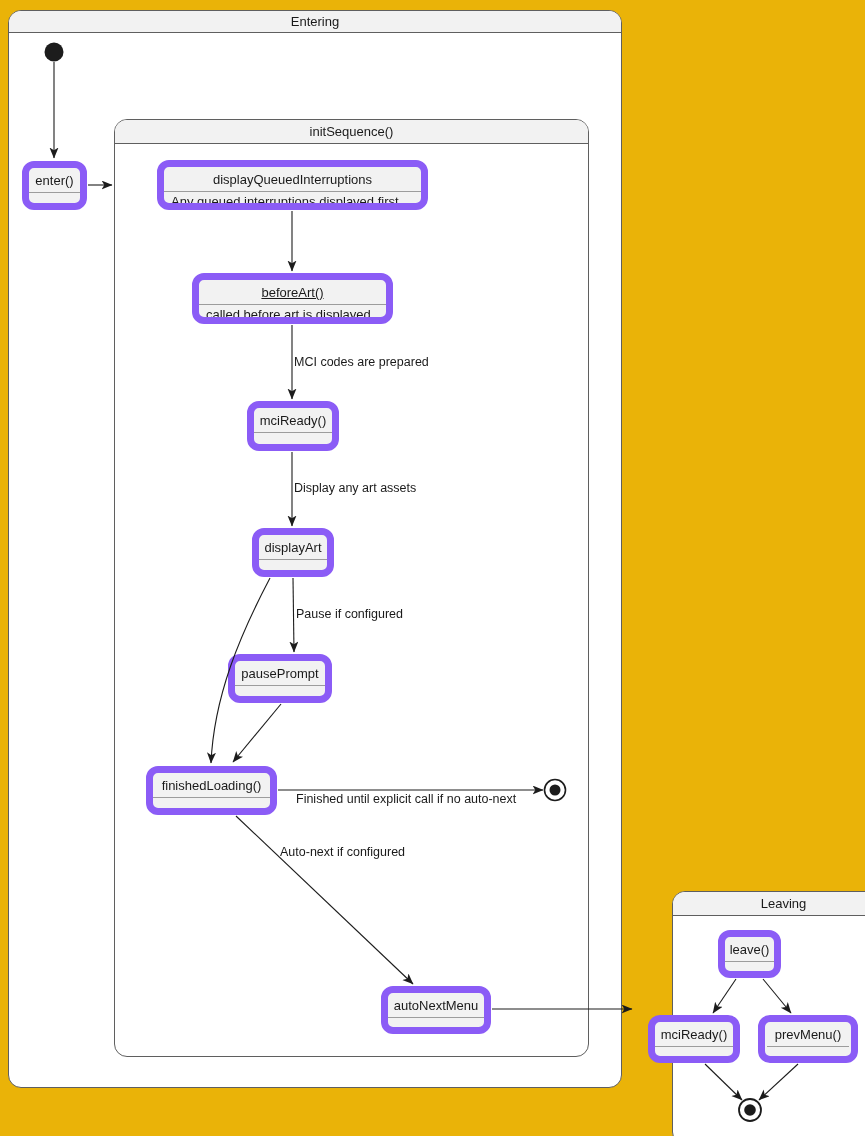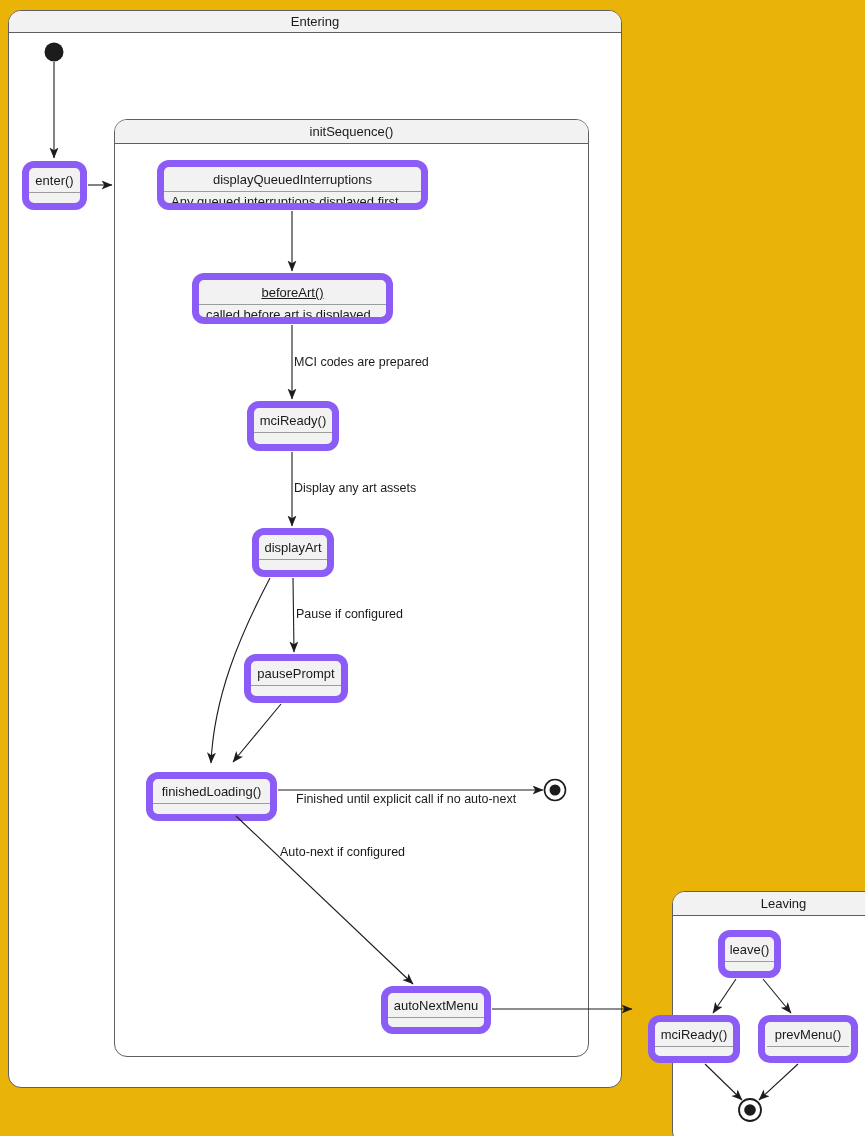--- a/index.html
+++ b/index.html
@@ -118,26 +118,26 @@
   <div class="state" style="left:247px; top:401px; width:92px; height:50px;">
     <div class="state-title">mciReady()</div>
     <div class="state-body"></div>
   </div>
 
   <div class="state" style="left:252px; top:528px; width:82px; height:49px;">
     <div class="state-title">displayArt</div>
     <div class="state-body"></div>
   </div>
 
-  <div class="state" style="left:244px; top:654px; width:104px; height:49px;gap:24px;">
+  <div class="state" style="left:228px; top:654px; width:104px; height:49px;gap:24px;">
     <div class="state-title">pausePrompt</div>
     <div class="state-body"></div>
   </div>
 
-  <div class="state" style="left:146px; top:766px; width:131px; height:49px;margin-top:6px;">
+  <div class="state" style="left:146px; top:766px; width:131px; height:49px;">
     <div class="state-title">finishedLoading()</div>
     <div class="state-body"></div>
   </div>
 
   <div class="state" style="left:381px; top:986px; width:110px; height:48px;">
     <div class="state-title">autoNextMenu</div>
     <div class="state-body"></div>
   </div>
 
   <div class="state" style="left:718px; top:930px; width:63px; height:48px;">

